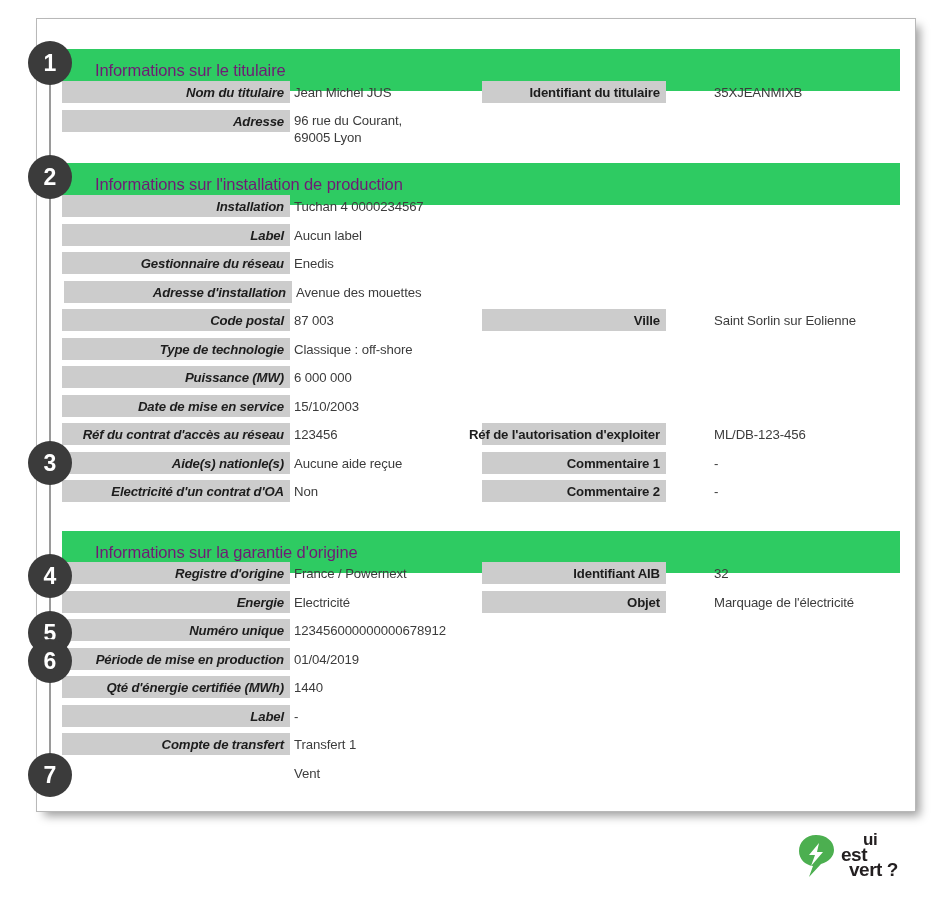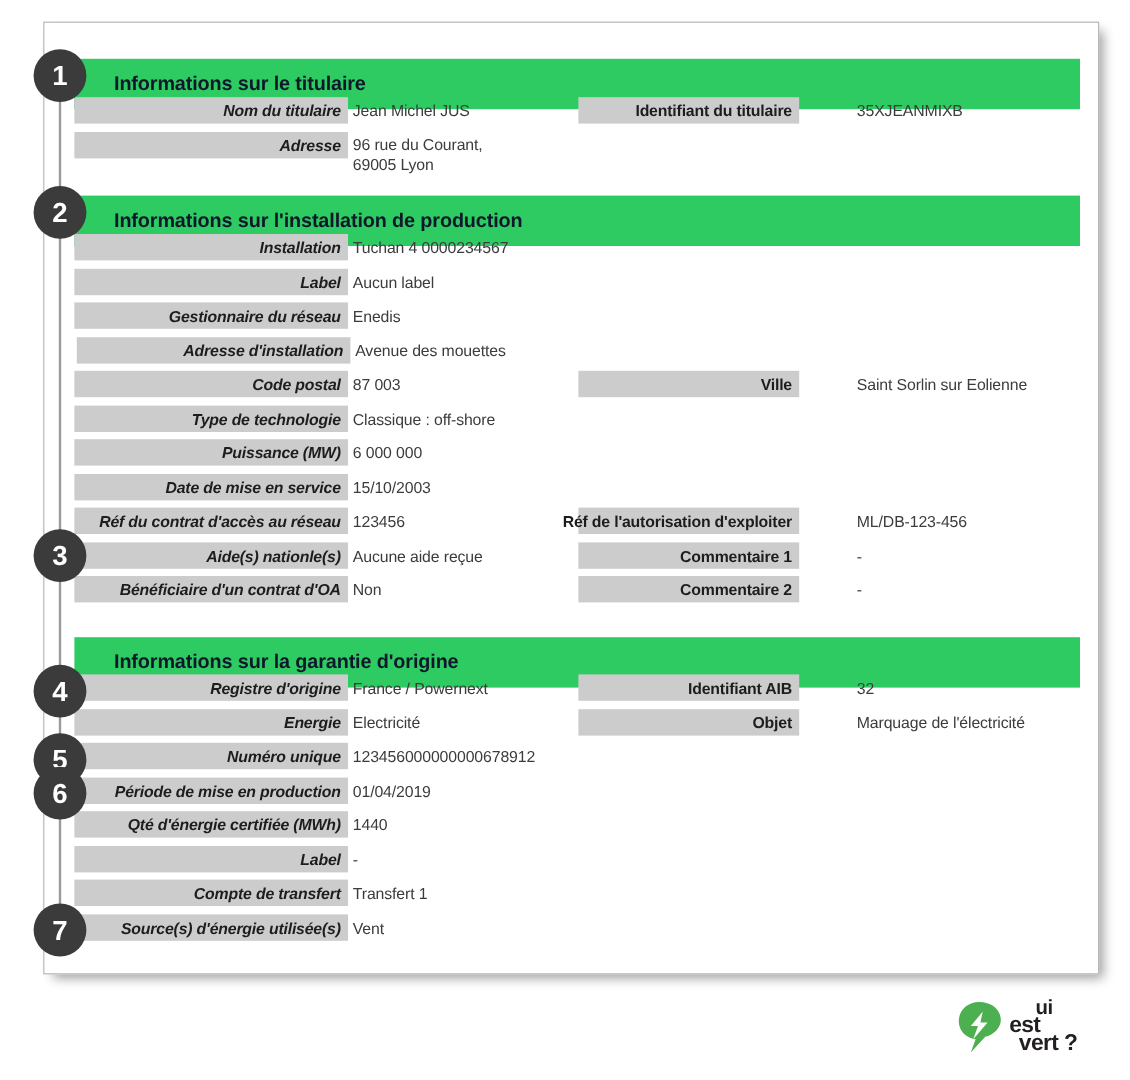--- a/index.html
+++ b/index.html
@@ -57,23 +57,23 @@
     box-sizing: border-box;
     letter-spacing: 0;
   }
 
   .section-header {
     position: absolute;
     left: 62px;
     width: 838px;
     height: 42px;
     background: #2ecb62;
-    color: #0f172a;
+    color: #701a75;
     font-size: 16.5px;
-    font-weight: bold;
+    font-weight: normal;
     display: flex;
     align-items: center;
     padding-left: 33px;
     box-sizing: border-box;
     z-index: 2;
     letter-spacing: -0.1px;
   }
 
   
   .field {
@@ -240,21 +240,21 @@
 </div>
 <div class="field col-l" style="top:423px;left:62px">
   <div class="lbl">Réf du contrat d'accès au réseau</div>
   <div class="val">123456</div>
 </div>
 <div class="field col-l" style="top:452px;left:62px">
   <div class="lbl">Aide(s) nationle(s)</div>
   <div class="val">Aucune aide reçue</div>
 </div>
 <div class="field col-l" style="top:480px;left:62px">
-  <div class="lbl">Bénéficiaire d'un contrat d'OA</div>
+  <div class="lbl">Electricité d'un contrat d'OA</div>
   <div class="val">Non</div>
 </div>
 
 <div class="field col-r" style="top:309px;left:482px">
   <div class="lbl">Ville</div>
   <div class="val">Saint Sorlin sur Eolienne</div>
 </div>
 <div class="field col-r" style="top:423px;left:482px">
   <div class="lbl">Réf de l'autorisation d'exploiter</div>
   <div class="val">ML/DB-123-456</div>
@@ -292,21 +292,20 @@
 </div>
 <div class="field col-l" style="top:705px;left:62px">
   <div class="lbl">Label</div>
   <div class="val">-</div>
 </div>
 <div class="field col-l" style="top:733px;left:62px">
   <div class="lbl">Compte de transfert</div>
   <div class="val">Transfert 1</div>
 </div>
 <div class="field col-l" style="top:762px;left:62px">
-  <div class="lbl">Source(s) d'énergie utilisée(s)</div>
   <div class="val">Vent</div>
 </div>
 
 <div class="field col-r" style="top:562px;left:482px">
   <div class="lbl">Identifiant AIB</div>
   <div class="val">32</div>
 </div>
 <div class="field col-r" style="top:591px;left:482px">
   <div class="lbl">Objet</div>
   <div class="val">Marquage de l'électricité</div>

